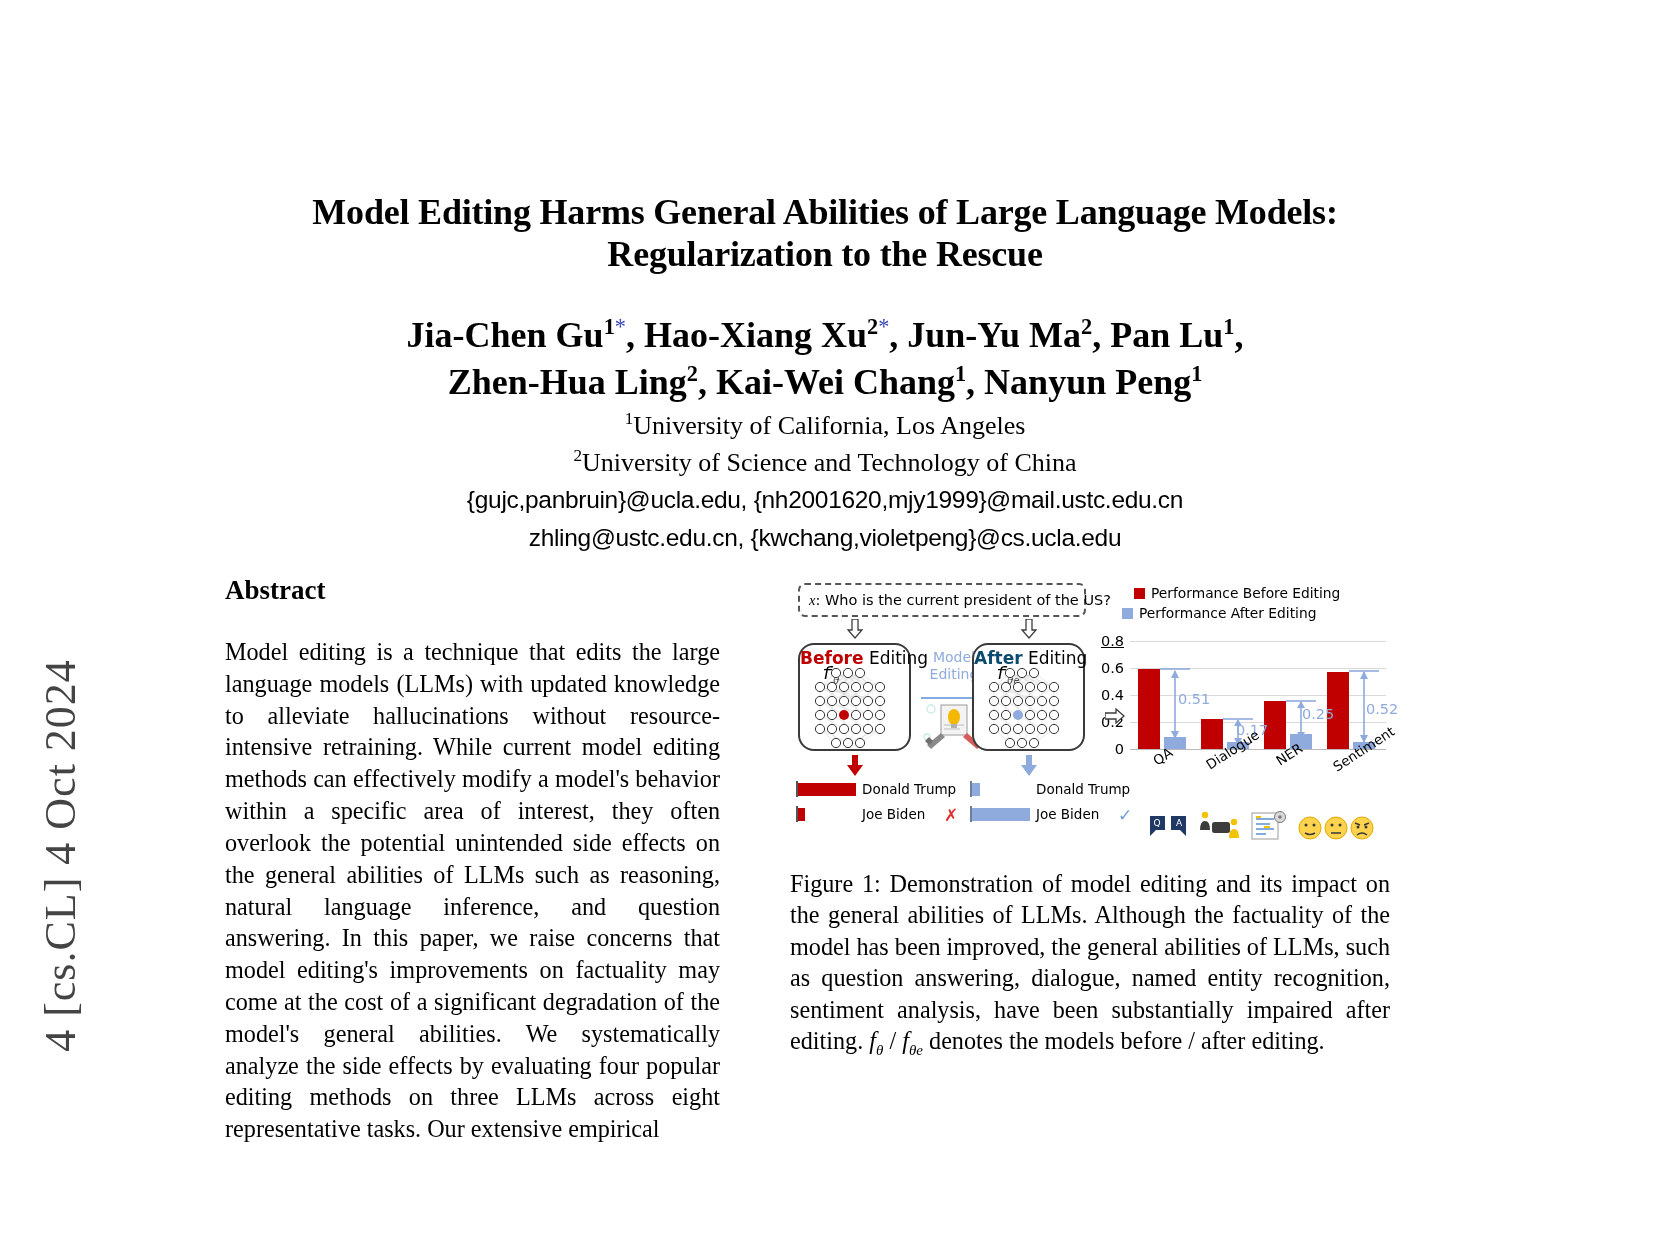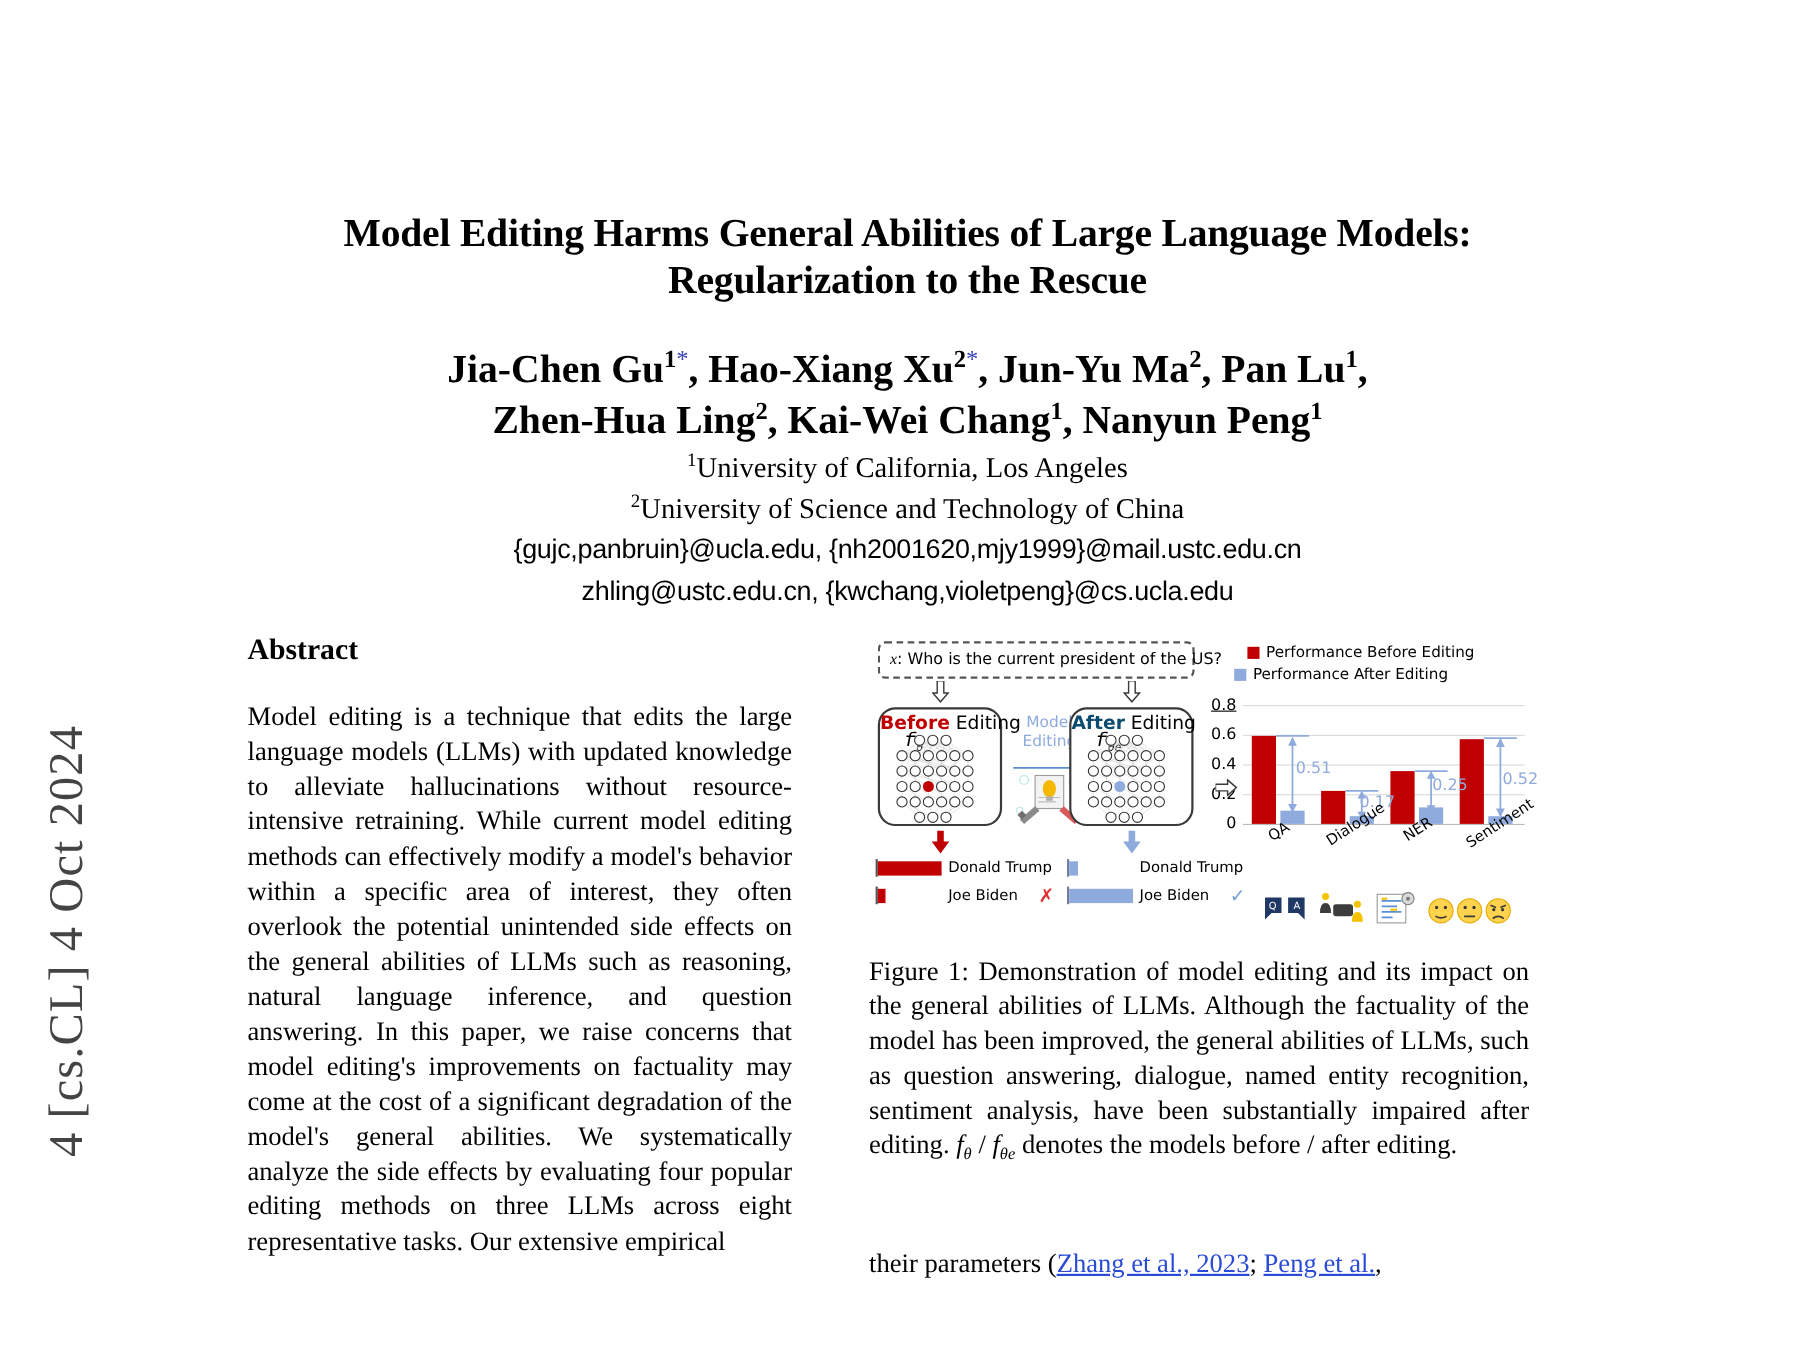--- a/index.html
+++ b/index.html
@@ -613,19 +613,16 @@
             <path d="M59 21 q5 -4 10 0" fill="none" stroke="#3a3a3a" stroke-width="1.5"></path>
           </svg>
         </div>
 
       </div>
 
       <div class="caption">
         <span>Figure 1: Demonstration of model editing and its impact on the general abilities of LLMs. Although the factuality of the model has been improved, the general abilities of LLMs, such as question answering, dialogue, named entity recognition, sentiment analysis, have been substantially impaired after editing. </span><i>f</i><sub><i>θ</i></sub><span> / </span><i>f</i><sub><i>θe</i></sub><span> denotes the models before / after editing.</span>
       </div>
 
-      <div class="bodytext">
-        <span>their parameters (</span><a class="cite" href="#">Zhang et al., 2023</a><span>; </span><a class="cite" href="#">Peng et al.</a><span>,</span>
-      </div>
 
     </div>
   </div>
 </div>
 
 </body></html>

